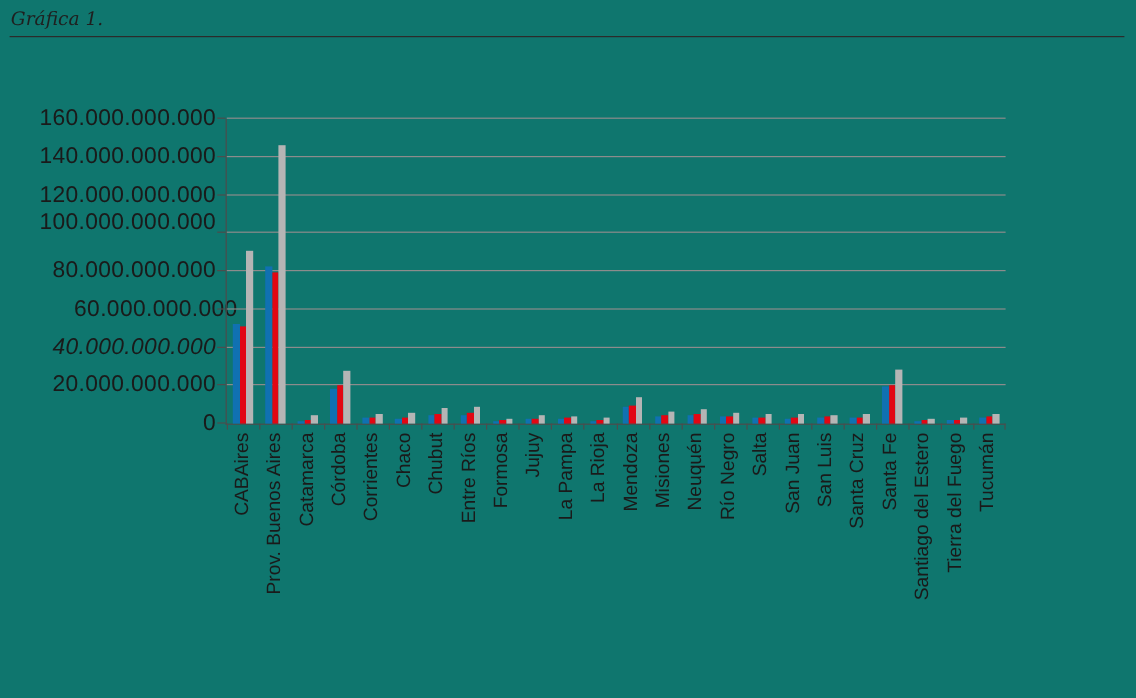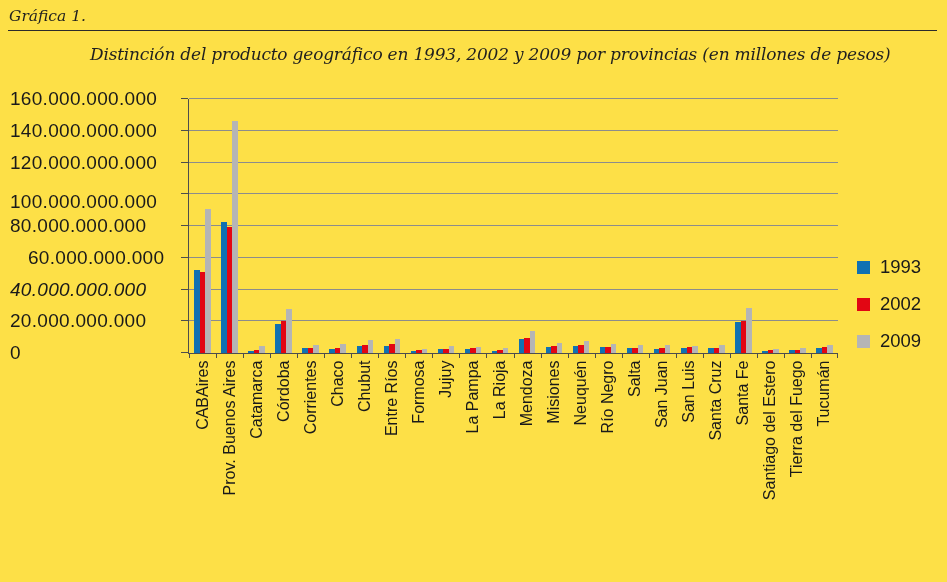--- a/index.html
+++ b/index.html
@@ -1,19 +1,19 @@
 <!DOCTYPE html>
 <html><head>
 <meta charset="utf-8">
 <style>
   html,body{margin:0;padding:0;background:#ffffff;}
   .page{
     position:relative;
     width:947px;height:582px;
-    background:#fde047;
+    background:#0f766e;
     font-family:"Liberation Sans",sans-serif;
     color:#1a1a1a;
     overflow:hidden;
   }
   .graf-label{
     position:absolute;left:9px;top:7px;
     font-family:"DejaVu Serif","Liberation Serif",serif;
     font-style:italic;font-size:15.5px;color:#1f1f1f;
   }
   .top-rule{
@@ -40,21 +40,21 @@
   .y-tick{
     position:absolute;width:7px;height:0;left:-8.5px;
     border-top:1.5px solid #4d4d4d;
   }
   .x-tick{
     position:absolute;top:100%;width:0;height:5px;
     border-left:1.5px solid #4d4d4d;
   }
   .y-label{
     position:absolute;
-    text-align:left;width:170px;
+    text-align:right;width:170px;
     font-size:19px;letter-spacing:0.3px;color:#1a1a1a;
     line-height:20px;
   }
   .bar-group{
     position:absolute;bottom:0;
     display:flex;align-items:flex-end;justify-content:center;
     height:100%;
   }
   .bar{width:5.5px;}
   .x-label{
@@ -77,31 +77,30 @@
     font-size:14.6px;letter-spacing:-0.1px;color:#141414;
   }
 </style>
 </head>
 <body>
 
 <div class="page">
 
   <div class="graf-label">Gráfica 1.</div>
   <div class="top-rule"></div>
-  <div class="chart-title">Distinción del producto geográfico en 1993, 2002 y 2009 por provincias (en millones de pesos)</div>
 
   <div class="chart">
 
     <div id="yLabels">
         <div class="y-label" style="left: 10px; top: 343px;">0</div>
         <div class="y-label" style="left: 10px; top: 311.25px;">20.000.000.000</div>
         <div class="y-label" style="left: 10px; top: 279.5px; font-style: italic;">40.000.000.000</div>
         <div class="y-label" style="left: 28px; top: 247.75px;">60.000.000.000</div>
         <div class="y-label" style="left: 10px; top: 216px;">80.000.000.000</div>
-        <div class="y-label" style="left: 10px; top: 192px;">100.000.000.000</div>
+        <div class="y-label" style="left: 10px; top: 176px;">100.000.000.000</div>
         <div class="y-label" style="left: 10px; top: 152.5px;">120.000.000.000</div>
         <div class="y-label" style="left: 10px; top: 120.75px;">140.000.000.000</div>
         <div class="y-label" style="left: 10px; top: 89px;">160.000.000.000</div>
       </div>
 
     <div class="plot" id="plotArea">
         <div class="gridline" style="bottom: 31.75px;"></div>
         <div class="gridline" style="bottom: 63.5px;"></div>
         <div class="gridline" style="bottom: 95.25px;"></div>
         <div class="gridline" style="bottom: 127px;"></div>
@@ -285,30 +284,16 @@
         <div class="x-label" style="left: 539.188px; top: 441.5px;">Salta</div>
         <div class="x-label" style="left: 566.229px; top: 441.5px;">San Juan</div>
         <div class="x-label" style="left: 593.271px; top: 441.5px;">San Luis</div>
         <div class="x-label" style="left: 620.312px; top: 441.5px;">Santa Cruz</div>
         <div class="x-label" style="left: 647.354px; top: 441.5px;">Santa Fe</div>
         <div class="x-label" style="left: 674.396px; top: 441.5px;">Santiago del Estero</div>
         <div class="x-label" style="left: 701.438px; top: 441.5px;">Tierra del Fuego</div>
         <div class="x-label" style="left: 728.479px; top: 441.5px;">Tucumán</div>
       </div>
 
-    <div class="legend">
-      <div class="legend-row">
-        <span class="legend-swatch" id="sw0" style="background: rgb(16, 113, 178);"></span>
-        <span class="legend-text">1993</span>
-      </div>
-      <div class="legend-row">
-        <span class="legend-swatch" id="sw1" style="background: rgb(226, 6, 19);"></span>
-        <span class="legend-text">2002</span>
-      </div>
-      <div class="legend-row">
-        <span class="legend-swatch" id="sw2" style="background: rgb(181, 181, 181);"></span>
-        <span class="legend-text">2009</span>
-      </div>
-    </div>
   </div>
 
 
 </div>
 
 </body></html>

